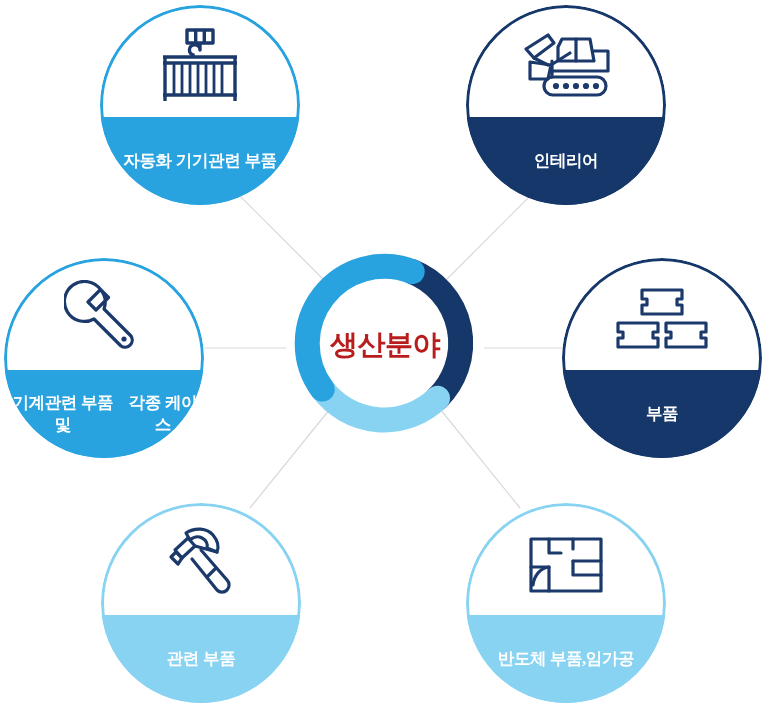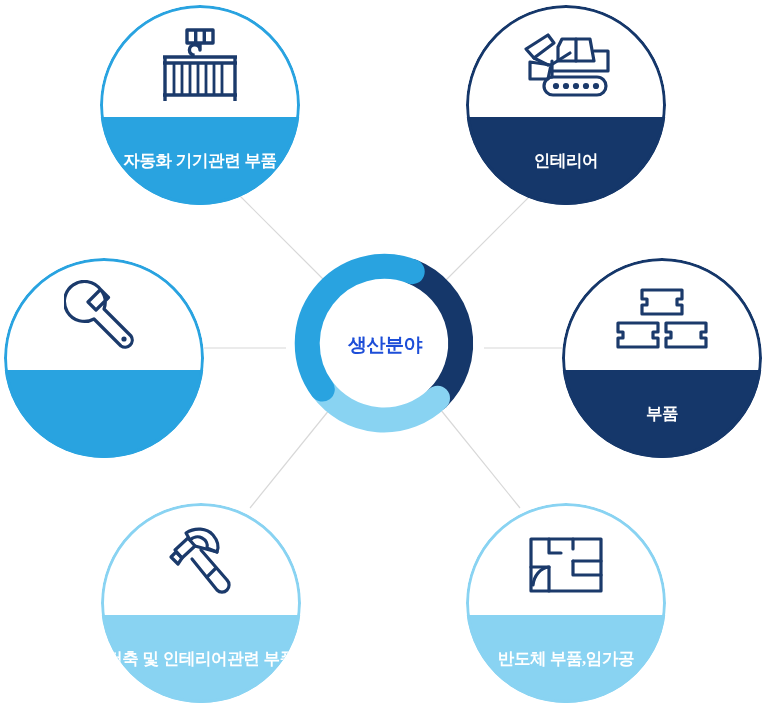--- a/index.html
+++ b/index.html
@@ -115,22 +115,22 @@
   }
   #hub .hub-label {
     position: absolute;
     left: 0;
     top: 0;
     width: 190px;
     height: 190px;
     display: flex;
     align-items: center;
     justify-content: center;
-    color: #1d4ed8;
-    font-size: 19px;
+    color: #b91c1c;
+    font-size: 28px;
     font-weight: bold;
     letter-spacing: -0.5px;
   }
 </style>
 </head>
 <body>
 
 <div id="stage">
 
   <svg id="connectors" viewBox="0 0 767 705" width="767" height="705">
@@ -212,20 +212,24 @@
     <div class="ring"></div>
     <div class="icon">
       <svg width="80" height="80" viewBox="0 0 80 80">
         <g fill="none" stroke="#1b3a6b" stroke-width="3.2" stroke-linejoin="round" stroke-linecap="round">
           <path d="M36.5 9.5 A20 20 0 1 0 30 39 L57 66 A7.2 7.2 0 0 0 67 56 L40 29 A20 20 0 0 0 36.5 9.5 Z
                    M36.5 9.5 L24 22 L32 30 L44.5 17.5 Z"></path>
         </g>
         <circle cx="60" cy="59" r="2.6" fill="#1b3a6b"></circle>
       </svg>
     </div>
+    <div class="label">
+      <span>기계관련 부품 및</span>
+      <span>각종 케이스</span>
+    </div>
   </div>
 
   <div class="node v-navy" id="node-industrial">
     <div class="half"></div>
     <div class="ring"></div>
     <div class="icon">
       <svg width="96" height="68" viewBox="0 0 96 68">
         <g fill="#ffffff" stroke="#1b3a6b" stroke-width="3.2" stroke-linejoin="round">
           <path d="M28 4 h40 v9 h-5 v6 h5 v9 h-40 v-9 h5 v-6 h-5 Z"></path>
           <path d="M4 37 h40 v9 h-5 v6 h5 v9 h-40 v-9 h5 v-6 h-5 Z"></path>
@@ -247,21 +251,20 @@
           <path d="M25 9 C34 3 46 4 52 11 C57 17 58 23 56 28 L46 24 C47 20 45 16 41 14 C37 12 32 13 29 16 Z"></path>
           <path d="M14 26 L27 14 L34 22 L21 34 Z"></path>
           <path d="M21 34 L15 28 L10 33 L17 40 Z"></path>
           <path d="M34 22 L56 28"></path>
           <path d="M40 26 L66 56 A7 7 0 0 1 56 66 L31 35"></path>
           <path d="M55 44 L46 53"></path>
         </g>
       </svg>
     </div>
     <div class="label">
-      <span>건축 및 인테리어</span>
       <span>관련 부품</span>
     </div>
   </div>
 
   <div class="node v-light" id="node-semiconductor">
     <div class="half"></div>
     <div class="ring"></div>
     <div class="icon">
       <svg width="78" height="60" viewBox="0 0 78 60">
         <g fill="none" stroke="#1b3a6b" stroke-width="3.2" stroke-linejoin="round" stroke-linecap="round">

